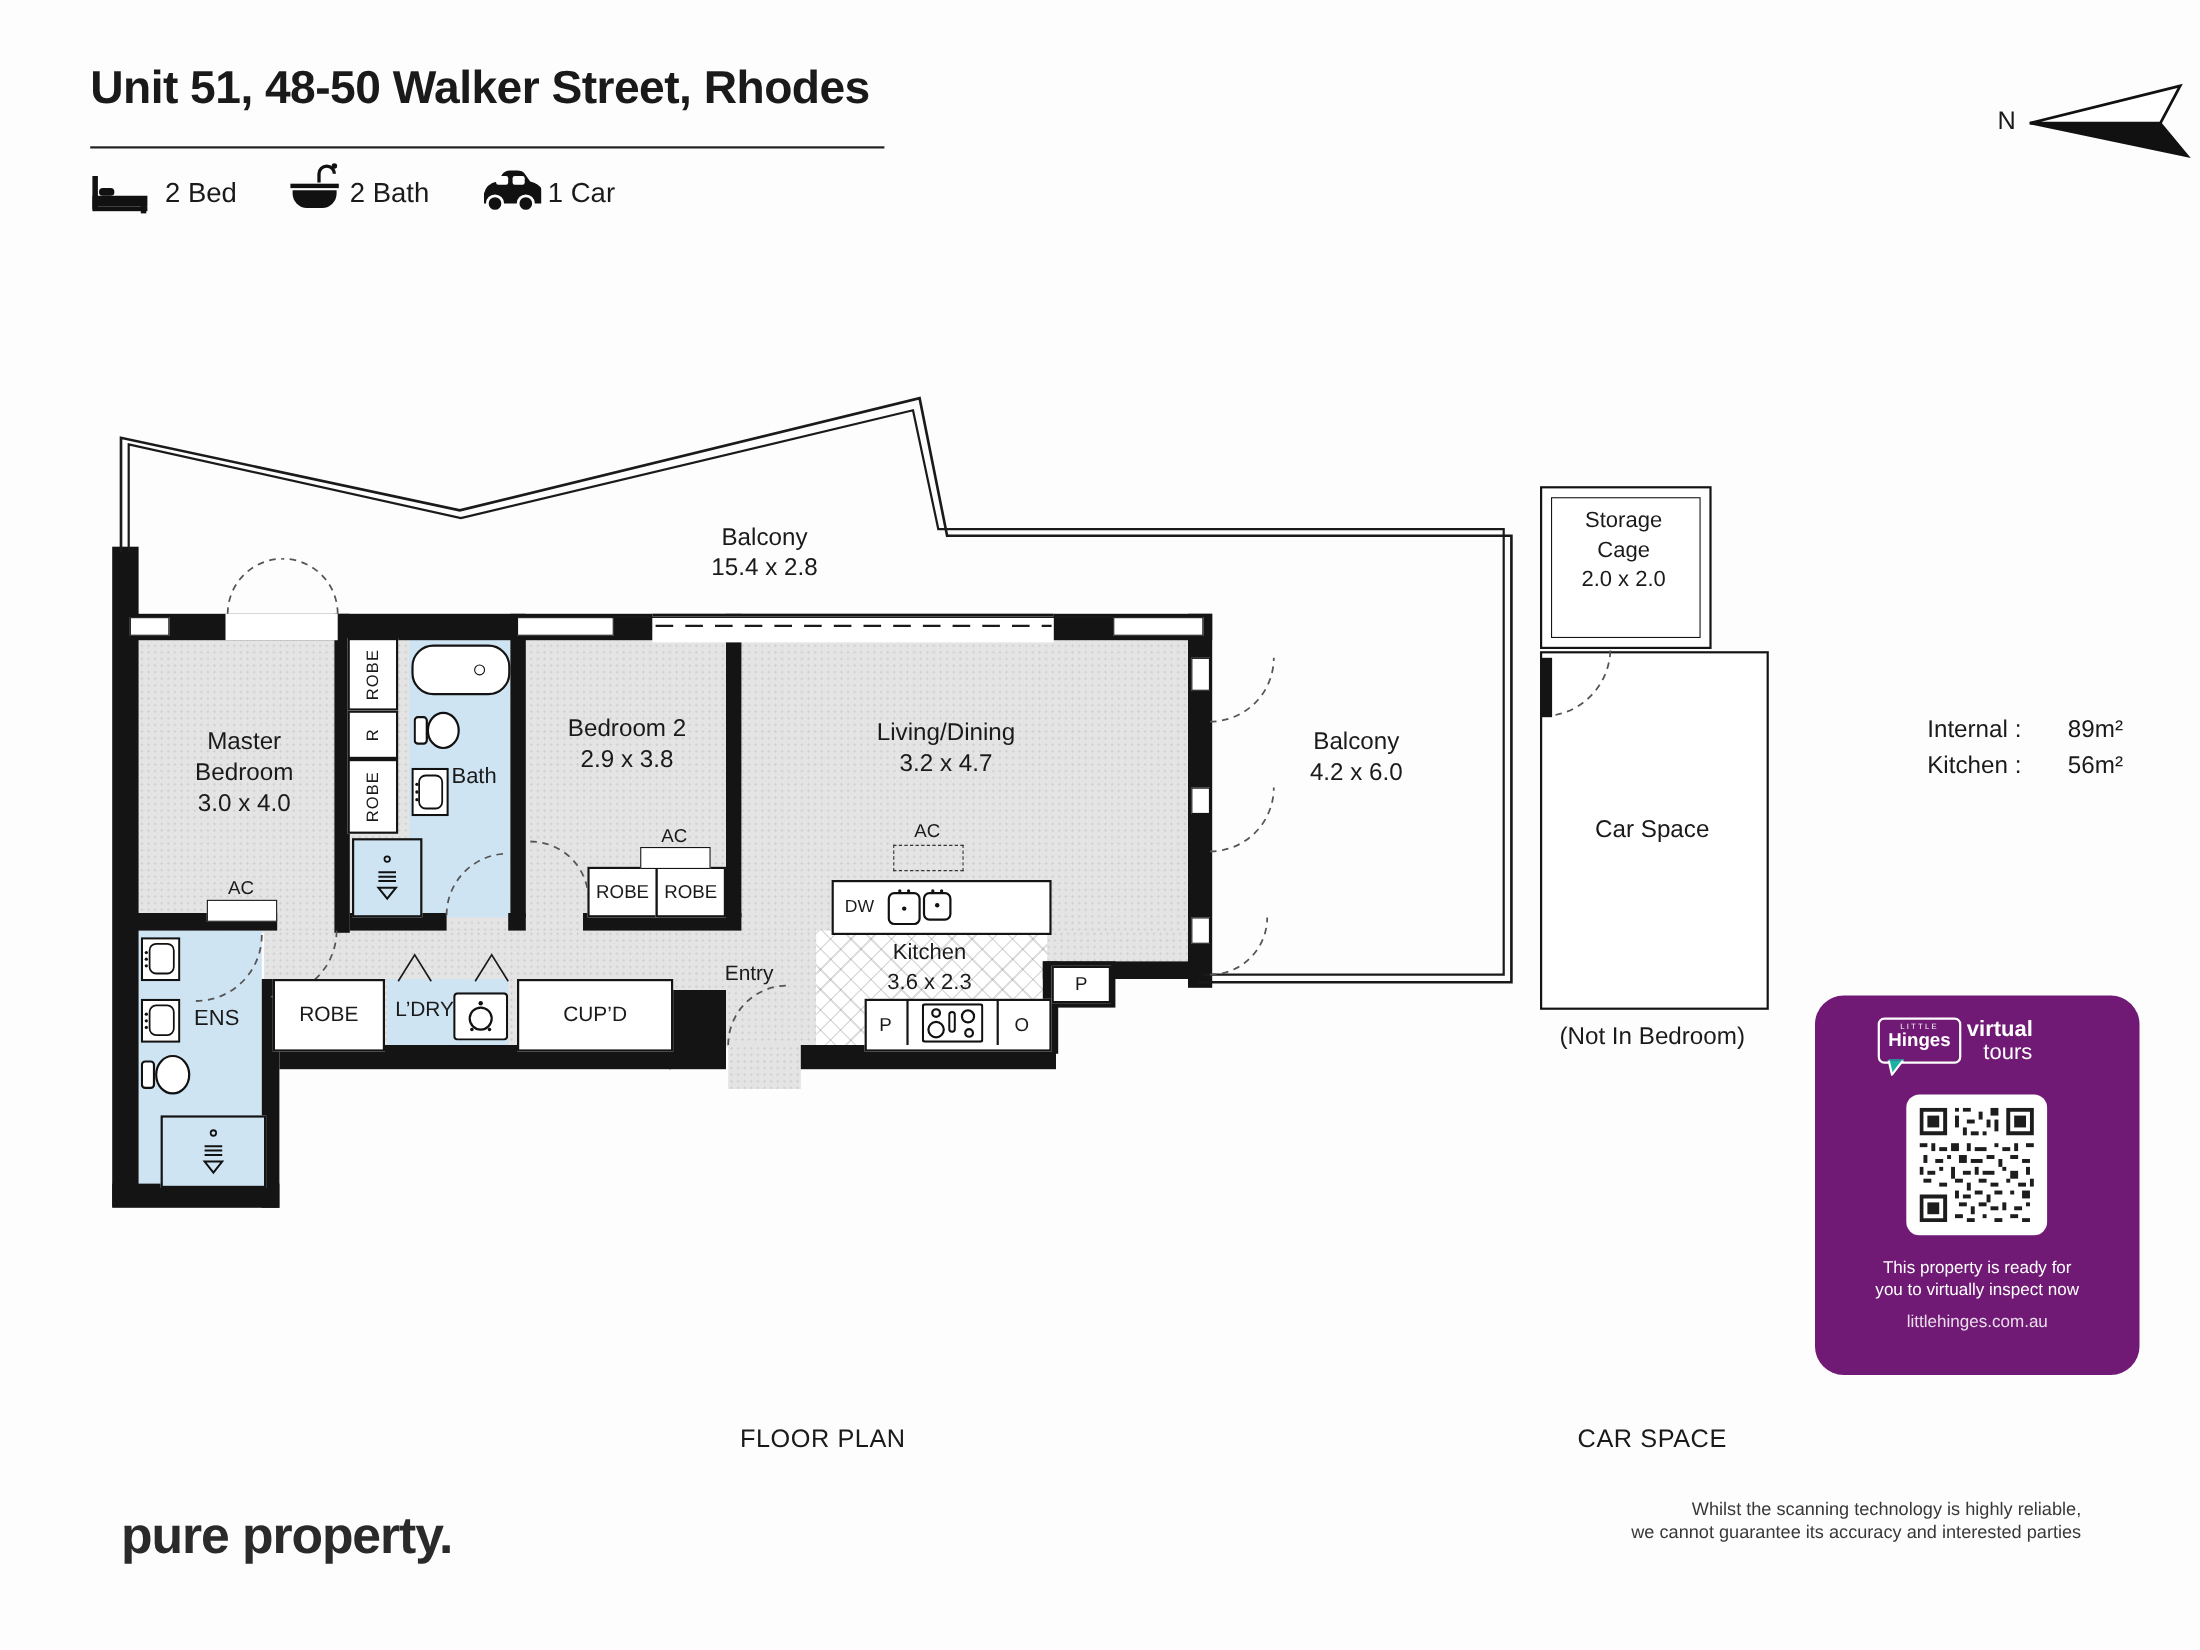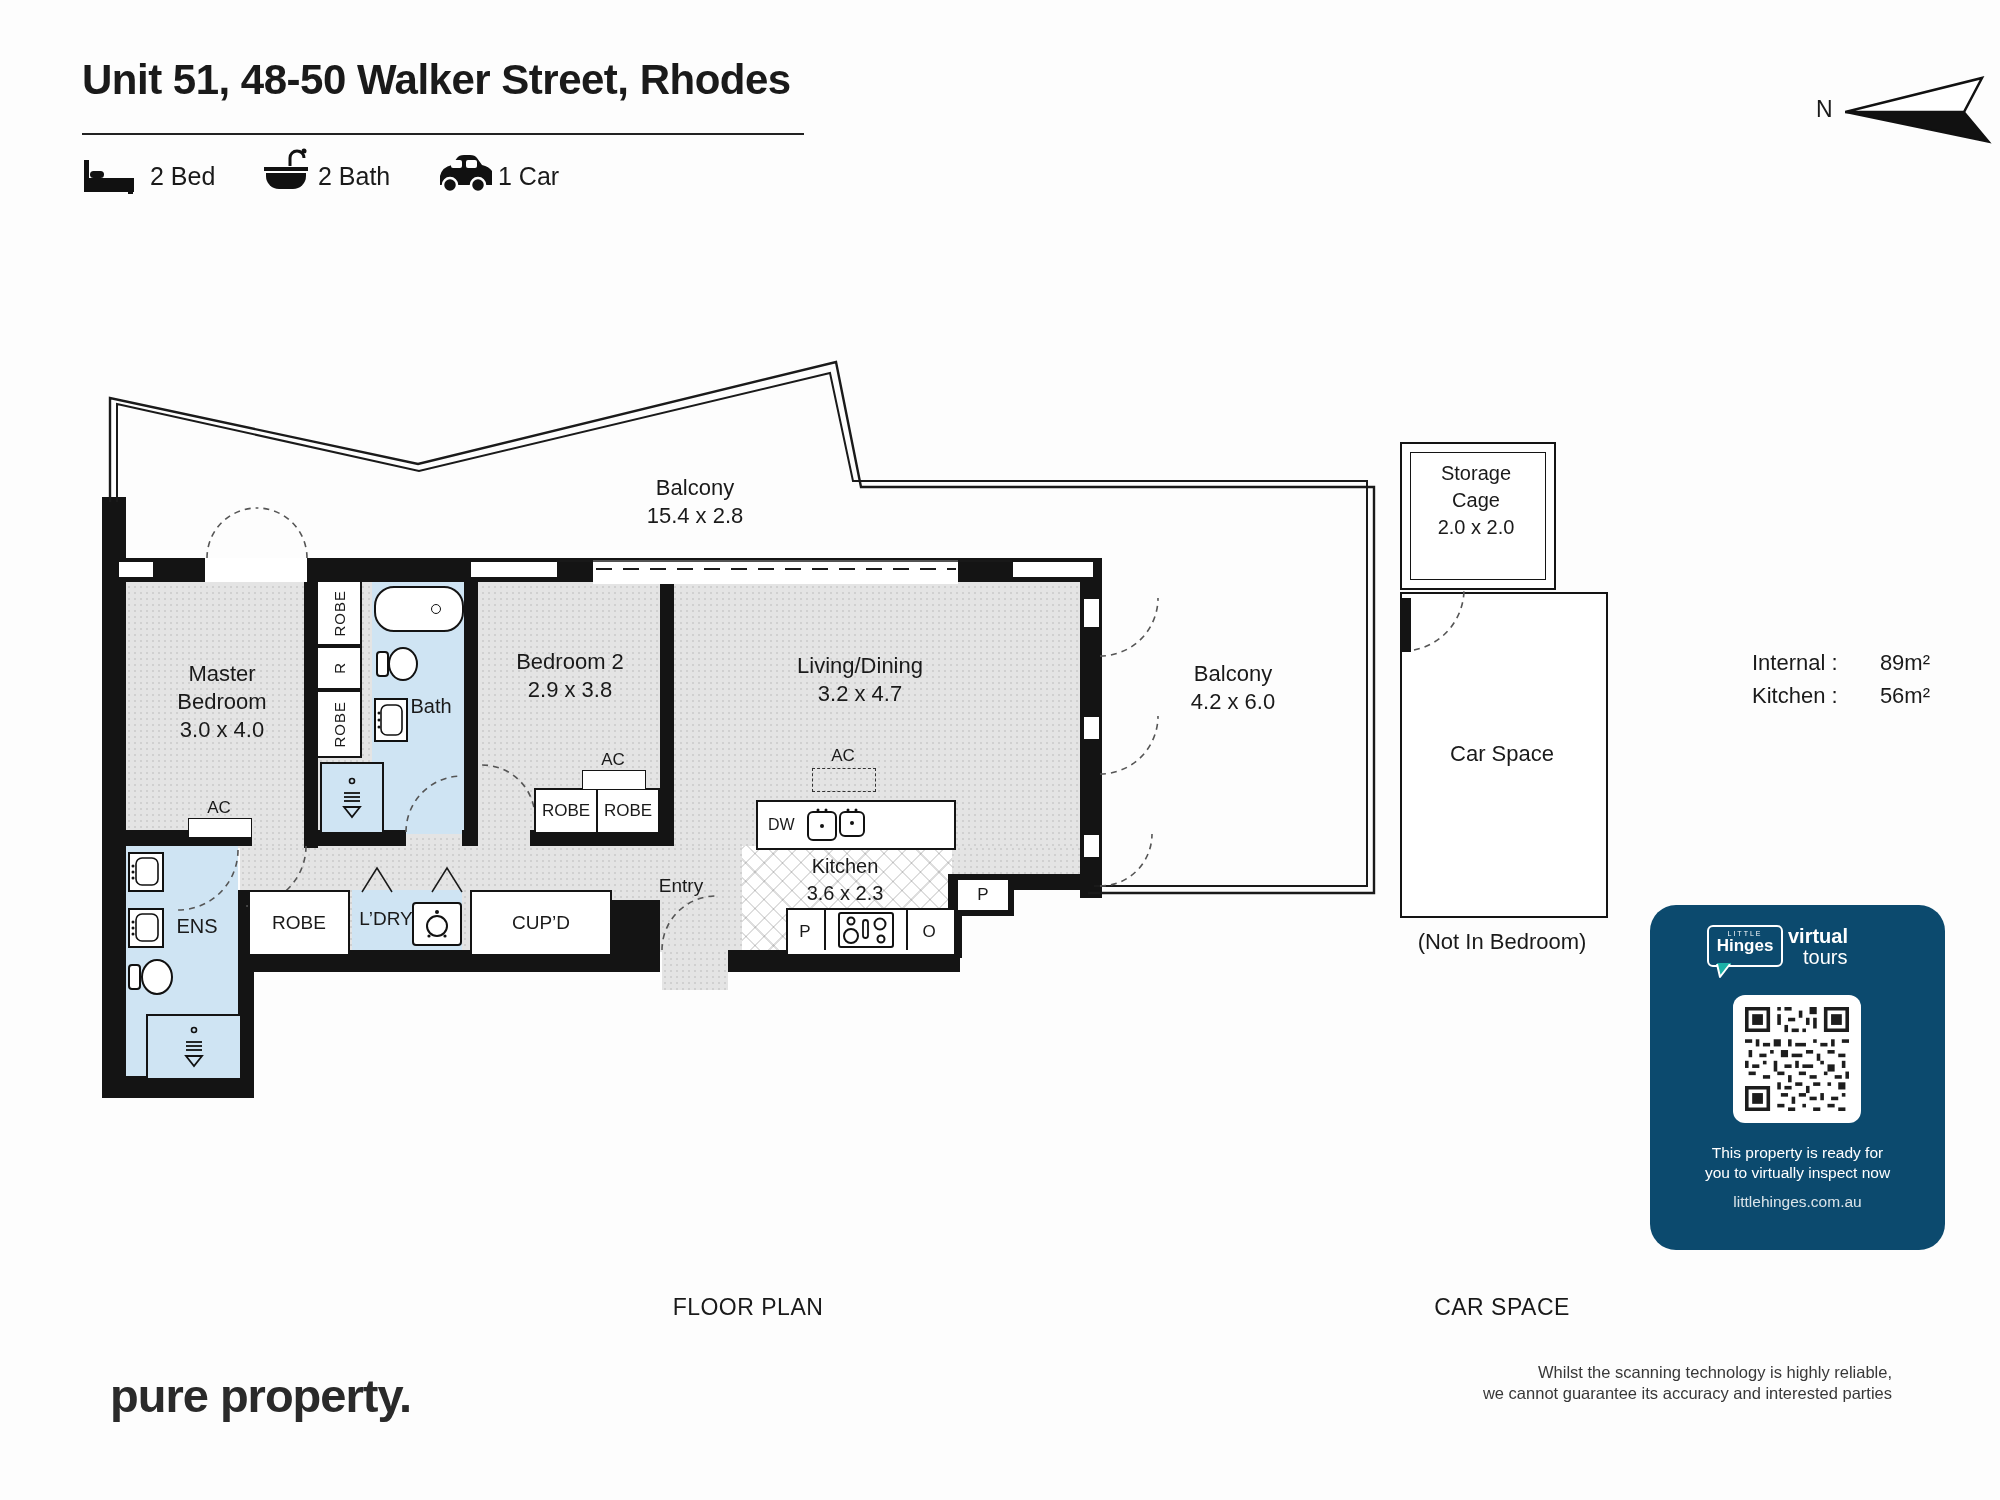--- a/index.html
+++ b/index.html
@@ -310,21 +310,21 @@
   <div style="display:flex;justify-content:space-between;">
     <span>Internal :</span>
     <span>89m²</span>
   </div>
   <div style="display:flex;justify-content:space-between;margin-top:7px;">
     <span>Kitchen :</span>
     <span>56m²</span>
   </div>
 </div>
 
-<div class="teal-panel" style="left:1650px;top:905px;width:295px;height:345px;background:#0c4a6e;">
+<div class="teal-panel" style="left:1650px;top:905px;width:295px;height:345px;background:#701a75;">
   <div class="abs" style="left:57px;top:20px;width:72px;height:38px;border:2px solid #fff;border-radius:6px;">
     <div style="font-size:7px;letter-spacing:2px;margin-top:3px;text-align:center;">LITTLE</div>
     <div style="font-size:17px;font-weight:700;text-align:center;margin-top:-1px;">Hinges</div>
     <svg class="abs" style="left:6px;top:36px;" width="18" height="16" viewBox="0 0 18 16">
       <path d="M2,1 L5,14 L15,1" fill="#1BB1A7" stroke="#fff" stroke-width="2" stroke-linejoin="round"></path>
       <rect x="2" y="-2" width="14" height="3" fill="#1BB1A7"></rect>
     </svg>
   </div>
   <div class="abs" style="left:138px;top:20px;text-align:left;">
     <div style="font-size:20px;font-weight:700;">virtual</div>

